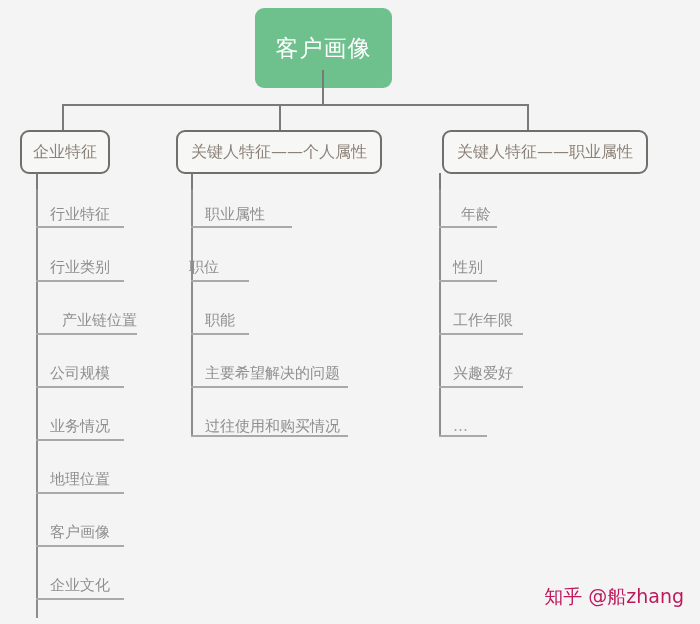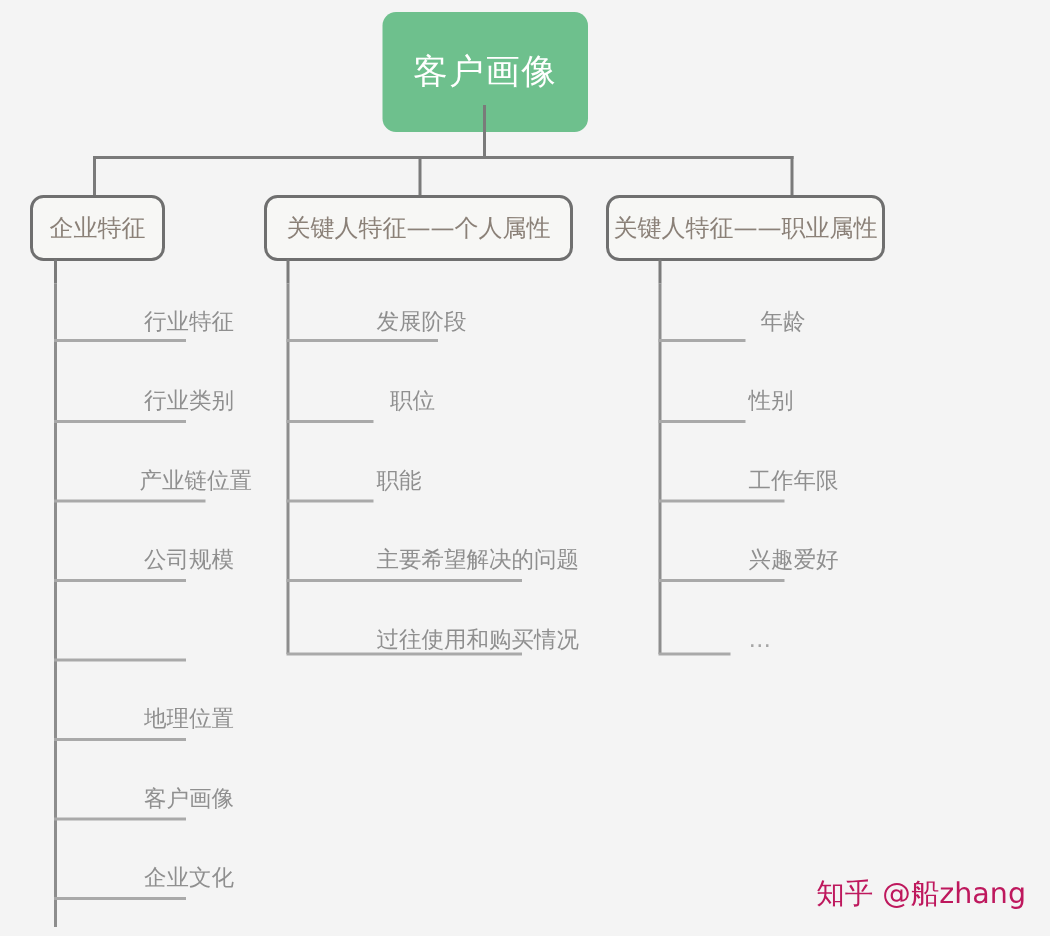--- a/index.html
+++ b/index.html
@@ -81,21 +81,20 @@
     color: #8b8178;
     font-size: 16px;
     white-space: nowrap;
     line-height: 1;
   }
 
   
   .leaf {
     position: absolute;
     box-sizing: border-box;
-    margin-left: 46px;
   }
   .leaf-label {
     position: absolute;
     left: 14px;
     bottom: 5px;
     color: #8f8f8f;
     font-size: 15px;
     white-space: nowrap;
     line-height: 1;
   }
@@ -141,30 +140,33 @@
   <div class="leaf" style="left:36px; top:195px; width:100px; height:32px;">
     <span class="leaf-label">行业特征</span>
   </div>
   <div class="leaf-rule" style="left:36px; top:226px; width:88px;"></div>
 
   <div class="leaf" style="left:36px; top:248px; width:100px; height:32px;">
     <span class="leaf-label">行业类别</span>
   </div>
   <div class="leaf-rule" style="left:36px; top:280px; width:88px;"></div>
 
-  <div class="leaf" style="left:33px; top:301px; width:110px; height:32px;">
+  <div class="leaf" style="left:48px; top:301px; width:110px; height:32px;">
     <span class="leaf-label">产业链位置</span>
   </div>
   <div class="leaf-rule" style="left:36px; top:333px; width:101px;"></div>
 
   <div class="leaf" style="left:36px; top:354px; width:100px; height:32px;">
     <span class="leaf-label">公司规模</span>
   </div>
   <div class="leaf-rule" style="left:36px; top:386px; width:88px;"></div>
 
+  <div class="leaf" style="left:36px; top:407px; width:100px; height:32px;">
+    <span class="leaf-label">业务情况</span>
+  </div>
   <div class="leaf-rule" style="left:36px; top:439px; width:88px;"></div>
 
   <div class="leaf" style="left:36px; top:460px; width:100px; height:32px;">
     <span class="leaf-label">地理位置</span>
   </div>
   <div class="leaf-rule" style="left:36px; top:492px; width:88px;"></div>
 
   <div class="leaf" style="left:36px; top:513px; width:100px; height:32px;">
     <span class="leaf-label">客户画像</span>
   </div>
@@ -175,45 +177,45 @@
   </div>
   <div class="leaf-rule" style="left:36px; top:598px; width:88px;"></div>
 
   <div class="branch-node" style="left:176px; top:130px; width:206px;">
     <span class="branch-label">关键人特征——个人属性</span>
   </div>
   <div class="conn v" style="left:191px; top:173px; height:16px;"></div>
   <div class="spine" style="left:191px; top:189px; height:247px;"></div>
 
   <div class="leaf" style="left:191px; top:195px; width:110px; height:32px;">
-    <span class="leaf-label">发展阶段</span>
+    <span class="leaf-label">职业属性</span>
   </div>
   <div class="leaf-rule" style="left:191px; top:226px; width:101px;"></div>
 
-  <div class="leaf" style="left:200px; top:248px; width:80px; height:32px;padding-left:28px;">
+  <div class="leaf" style="left:175px; top:248px; width:80px; height:32px;padding-left:28px;">
     <span class="leaf-label">职位</span>
   </div>
   <div class="leaf-rule" style="left:191px; top:280px; width:58px;"></div>
 
   <div class="leaf" style="left:191px; top:301px; width:80px; height:32px;">
     <span class="leaf-label">职能</span>
   </div>
   <div class="leaf-rule" style="left:191px; top:333px; width:58px;"></div>
 
   <div class="leaf" style="left:191px; top:354px; width:170px; height:32px;">
     <span class="leaf-label">主要希望解决的问题</span>
   </div>
   <div class="leaf-rule" style="left:191px; top:386px; width:157px;"></div>
 
   <div class="leaf" style="left:191px; top:407px; width:170px; height:32px;">
     <span class="leaf-label">过往使用和购买情况</span>
   </div>
   <div class="leaf-rule" style="left:191px; top:435px; width:157px;"></div>
 
-  <div class="branch-node" style="left:404px; top:130px; width:186px;">
+  <div class="branch-node" style="left:442px; top:130px; width:206px;">
     <span class="branch-label">关键人特征——职业属性</span>
   </div>
   <div class="conn v" style="left:439px; top:173px; height:16px;"></div>
   <div class="spine" style="left:439px; top:189px; height:247px;"></div>
 
   <div class="leaf" style="left:447px; top:195px; width:80px; height:32px;">
     <span class="leaf-label">年龄</span>
   </div>
   <div class="leaf-rule" style="left:439px; top:226px; width:58px;"></div>
 

